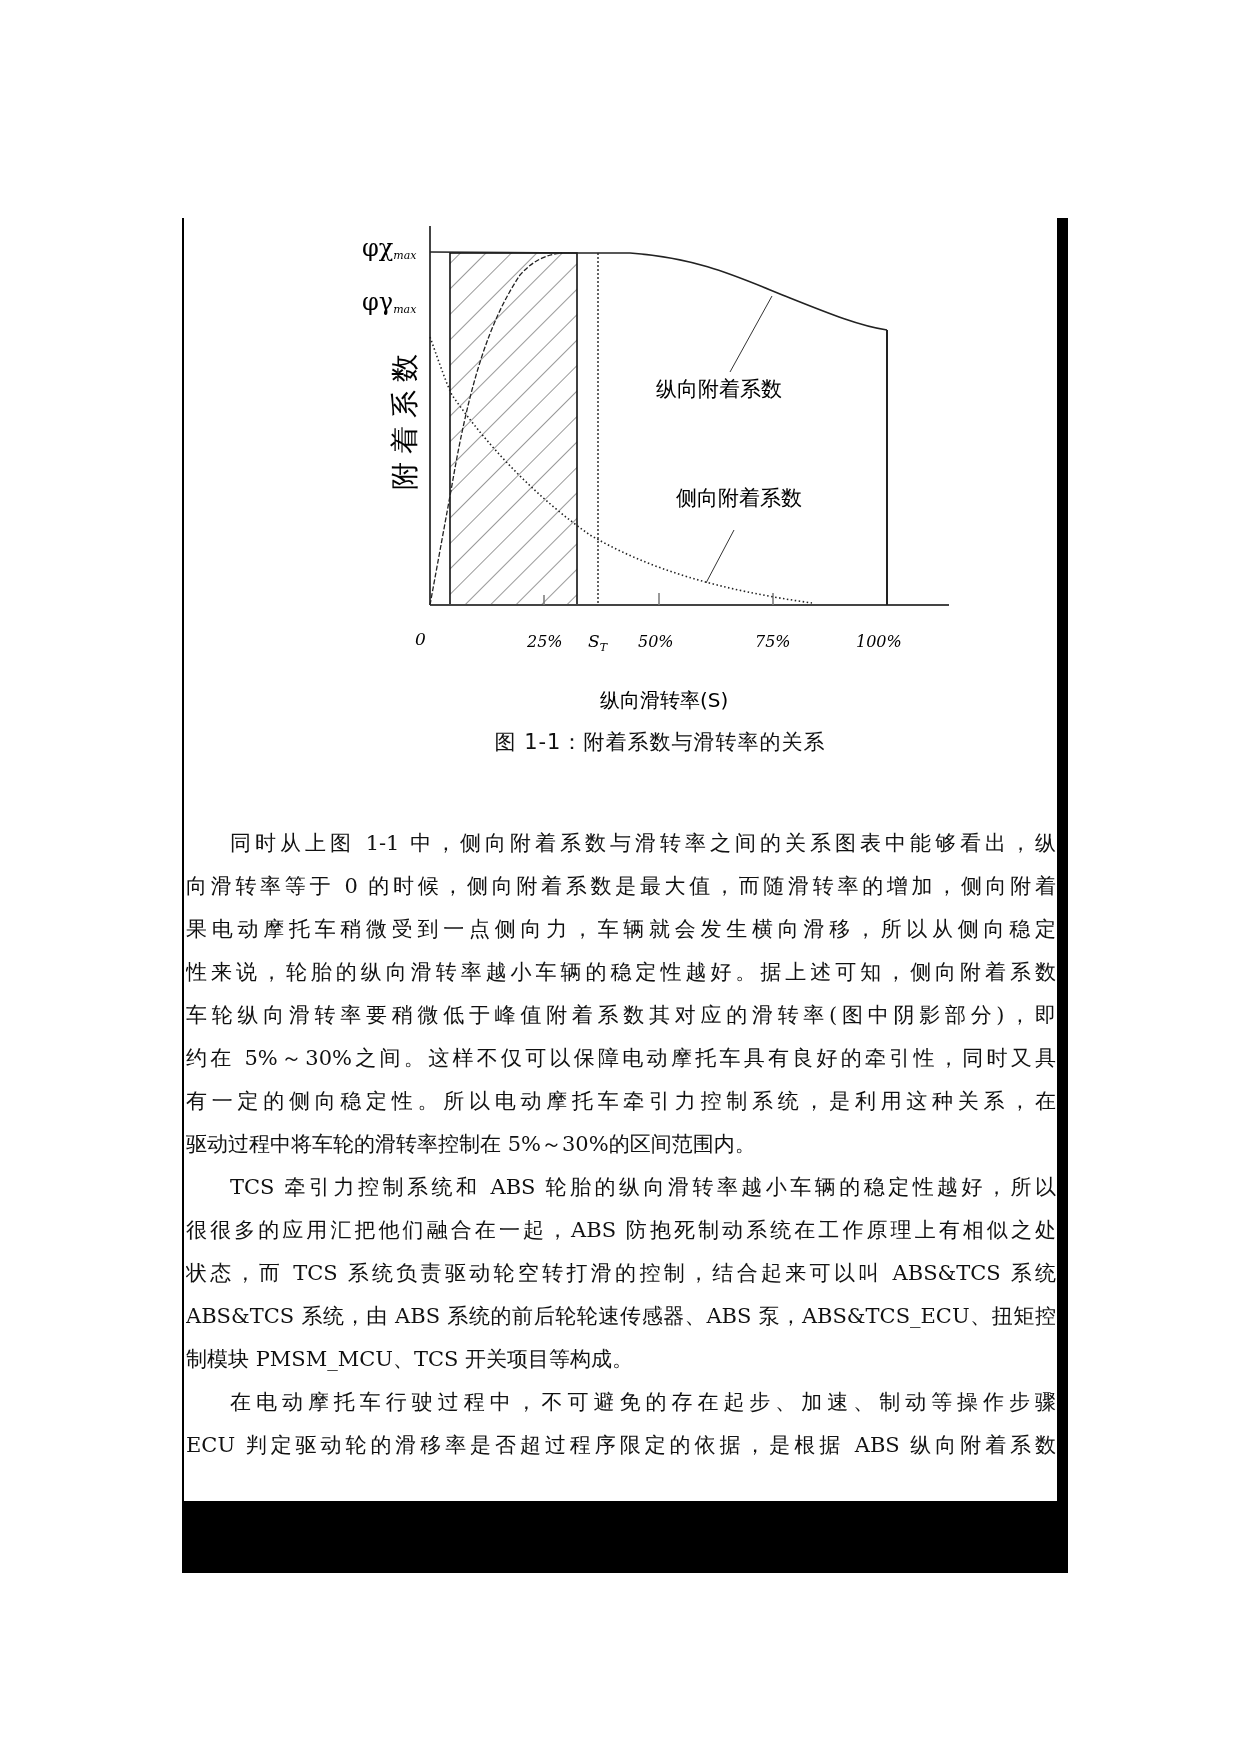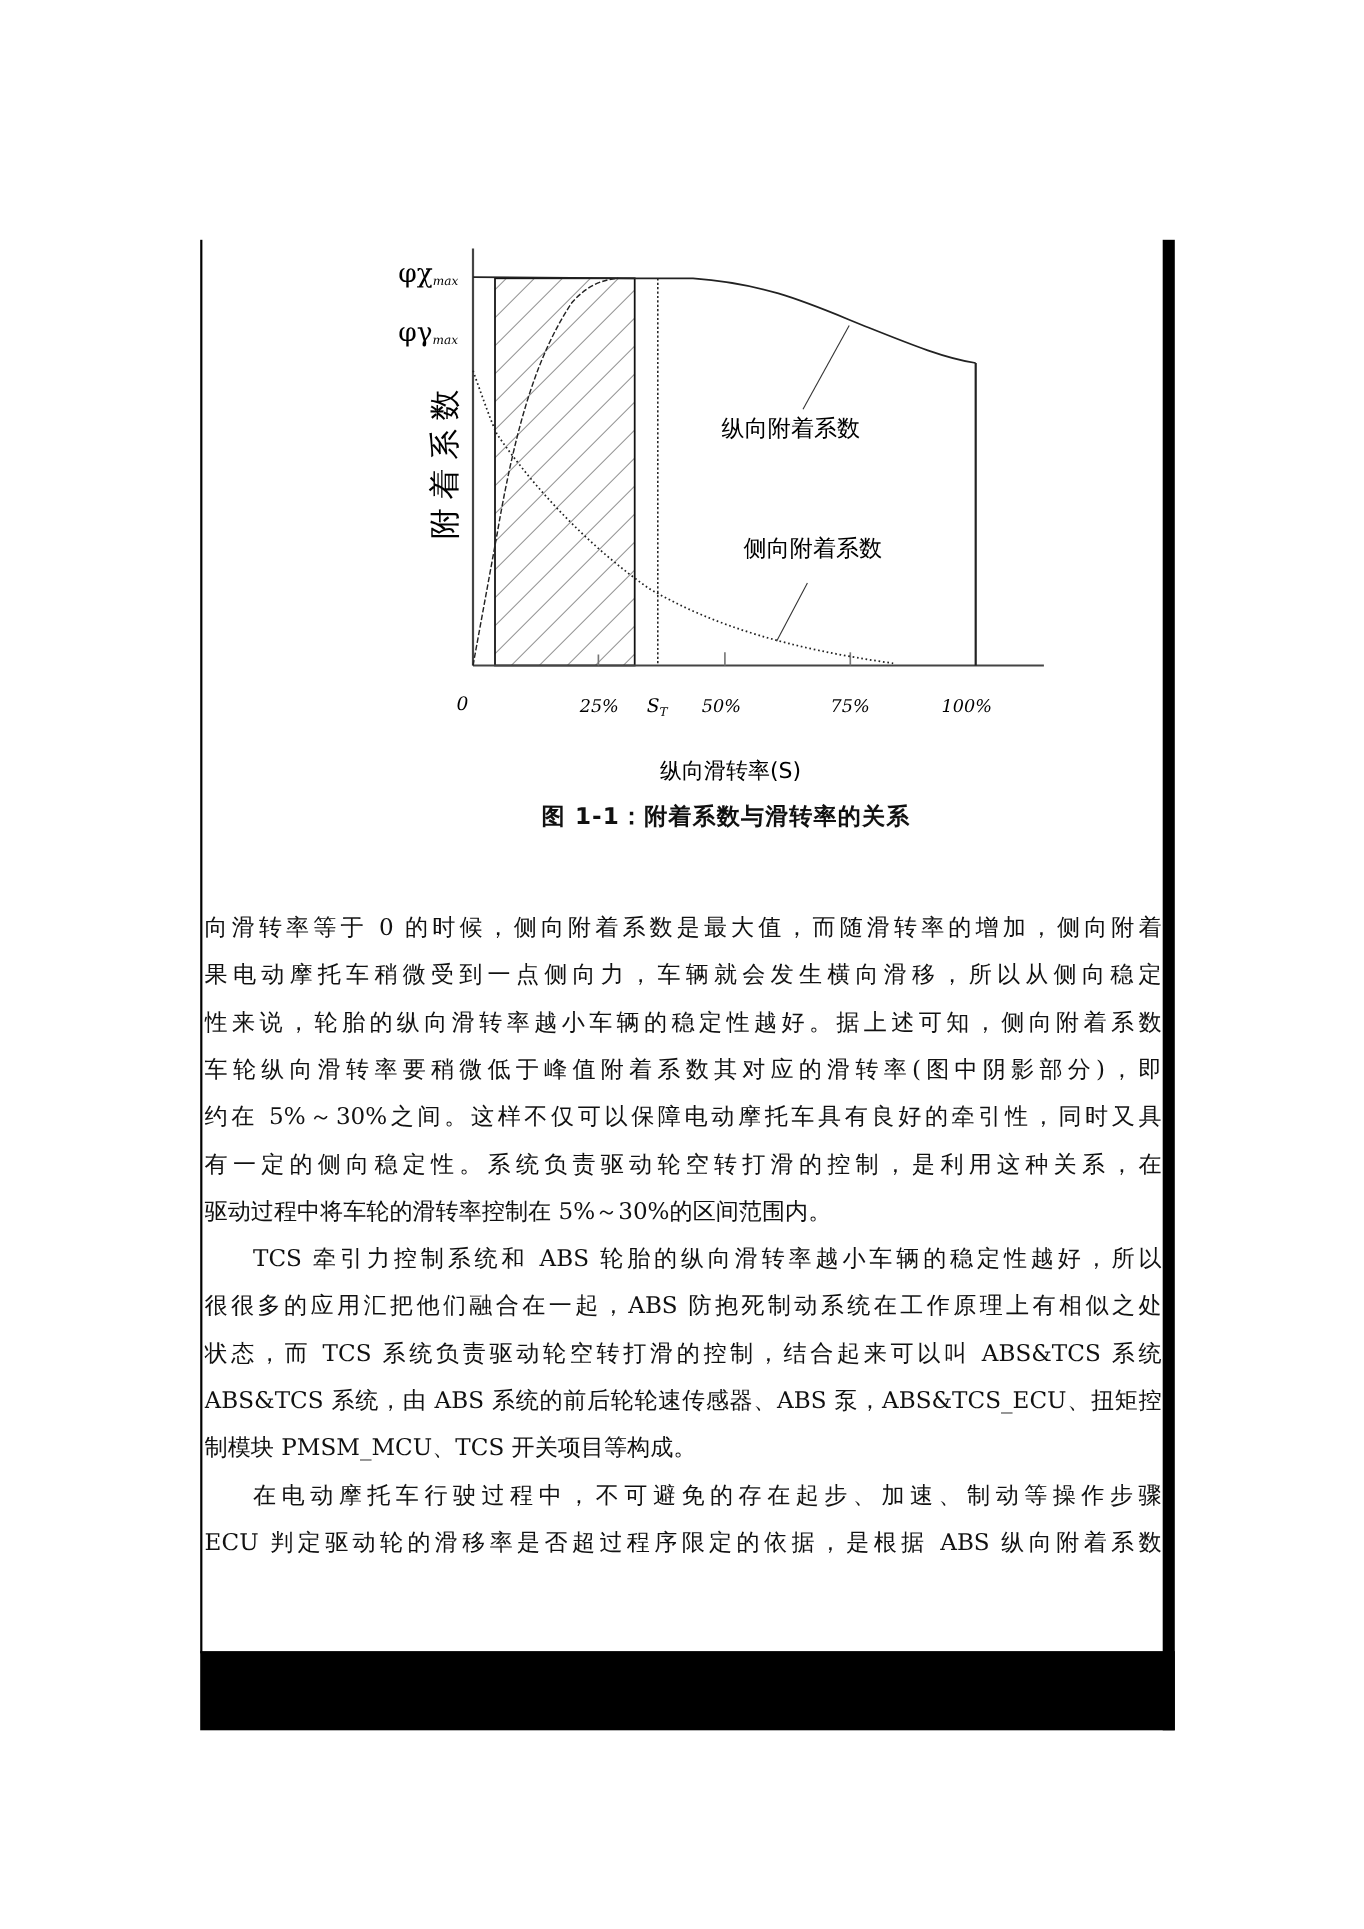--- a/index.html
+++ b/index.html
@@ -3,21 +3,21 @@
 <meta charset="utf-8">
 <style>
   html, body { margin:0; padding:0; background:#ffffff; }
   body { width:1240px; height:1754px; position:relative; overflow:hidden;
          font-family:"DejaVu Serif", "Liberation Serif", serif; color:#111; }
   .page-frame-left { position:absolute; left:182px; top:218px; width:2px; height:1285px; background:#000; }
   .page-frame-right { position:absolute; left:1057px; top:218px; width:11px; height:1355px; background:#000; }
   .bottom-block { position:absolute; left:182px; top:1501px; width:886px; height:72px; background:#000; }
   svg.chart { position:absolute; left:0; top:0; width:1240px; height:760px; }
   .caption { position:absolute; left:440px; top:728px; width:440px; text-align:center;
-             font-family:"DejaVu Sans", "Liberation Sans", sans-serif; font-weight:bold; font-size:21px; letter-spacing:1px; }
+             font-family:"DejaVu Sans", "Liberation Sans", sans-serif; font-weight:normal; font-size:21px; letter-spacing:1px; }
   .body-text { position:absolute; left:186px; top:822px; width:870px; font-size:21px; line-height:43px;
                font-family:"DejaVu Serif", "Liberation Serif", serif; }
   .line { display:block; height:43px; overflow:hidden; white-space:nowrap; text-align:justify; text-align-last:justify; }
   .line.indent { padding-left:44px; }
   .line.short { text-align-last:left; }
 </style>
 </head>
 <body>
 
 <div class="page-frame-left"></div>
@@ -65,26 +65,27 @@
   <text x="588" y="647" font-family="DejaVu Serif, serif" font-style="italic" font-size="17"><tspan>S</tspan><tspan font-size="11" dy="4">T</tspan></text>
   <text x="638" y="647" font-family="DejaVu Serif, serif" font-style="italic" font-size="16">50%</text>
   <text x="755" y="647" font-family="DejaVu Serif, serif" font-style="italic" font-size="16">75%</text>
   <text x="856" y="647" font-family="DejaVu Serif, serif" font-style="italic" font-size="16">100%</text>
   <text x="600" y="707" font-family="DejaVu Sans, sans-serif" font-size="20">纵向滑转率(S)</text>
 </svg>
 
 <div class="caption">图 1-1：附着系数与滑转率的关系</div>
 
 <div class="body-text">
+  <span class="line indent">同时从上图 1-1 中，侧向附着系数与滑转率之间的关系图表中能够看出，纵</span>
   <span class="line">向滑转率等于 0 的时候，侧向附着系数是最大值，而随滑转率的增加，侧向附着</span>
   <span class="line">果电动摩托车稍微受到一点侧向力，车辆就会发生横向滑移，所以从侧向稳定</span>
   <span class="line">性来说，轮胎的纵向滑转率越小车辆的稳定性越好。据上述可知，侧向附着系数</span>
   <span class="line">车轮纵向滑转率要稍微低于峰值附着系数其对应的滑转率(图中阴影部分)，即</span>
   <span class="line">约在 5%～30%之间。这样不仅可以保障电动摩托车具有良好的牵引性，同时又具</span>
-  <span class="line">有一定的侧向稳定性。系统负责驱动轮空转打滑的控制，是利用这种关系，在</span>
+  <span class="line">有一定的侧向稳定性。所以电动摩托车牵引力控制系统，是利用这种关系，在</span>
   <span class="line short">驱动过程中将车轮的滑转率控制在 5%～30%的区间范围内。</span>
   <span class="line indent">TCS 牵引力控制系统和 ABS 轮胎的纵向滑转率越小车辆的稳定性越好，所以</span>
   <span class="line">很很多的应用汇把他们融合在一起，ABS 防抱死制动系统在工作原理上有相似之处</span>
   <span class="line">状态，而 TCS 系统负责驱动轮空转打滑的控制，结合起来可以叫 ABS&amp;TCS 系统</span>
   <span class="line">ABS&amp;TCS 系统，由 ABS 系统的前后轮轮速传感器、ABS 泵，ABS&amp;TCS_ECU、扭矩控</span>
   <span class="line short">制模块 PMSM_MCU、TCS 开关项目等构成。</span>
   <span class="line indent">在电动摩托车行驶过程中，不可避免的存在起步、加速、制动等操作步骤</span>
   <span class="line">ECU 判定驱动轮的滑移率是否超过程序限定的依据，是根据 ABS 纵向附着系数</span>
 </div>
 

